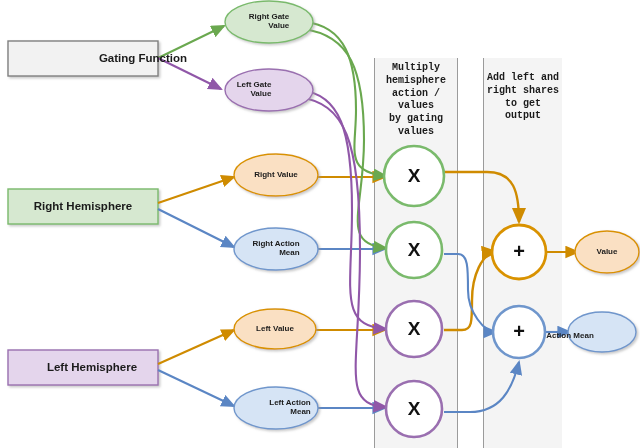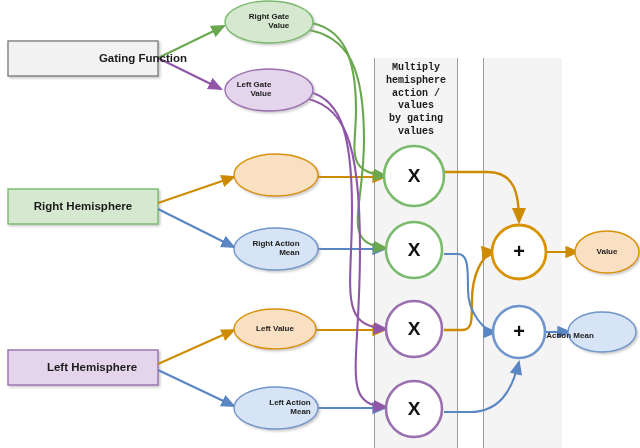--- a/index.html
+++ b/index.html
@@ -100,33 +100,37 @@
   </svg>
 
   <div class="nodetext boxlabel" style="left:24px;top:41px;width:150px;height:35px;margin-left:44px;">Gating Function</div>
   <div class="nodetext boxlabel" style="left:8px;top:189px;width:150px;height:35px;">Right Hemisphere</div>
   <div class="nodetext boxlabel" style="left:8px;top:350px;width:150px;height:35px;padding-left:9px;">Left Hemisphere</div>
 
   <div class="nodetext ellipselabel" style="left:225px;top:1px;width:88px;height:42px;white-space:pre-line;">Right Gate
 Value</div>
   <div class="nodetext ellipselabel" style="left:210px;top:69px;width:88px;height:42px;white-space:pre-line;">Left Gate
 Value</div>
+  <div class="nodetext ellipselabel" style="left:234px;top:154px;width:84px;height:42px;white-space:pre-line;">Right Value</div>
   <div class="nodetext ellipselabel" style="left:234px;top:228px;width:84px;height:42px;white-space:pre-line;">Right Action
 Mean</div>
   <div class="nodetext ellipselabel" style="left:234px;top:309px;width:82px;height:40px;white-space:pre-line;">Left Value</div>
   <div class="nodetext ellipselabel" style="left:248px;top:387px;width:84px;height:42px;white-space:pre-line;">Left Action
 Mean</div>
   <div class="nodetext ellipselabel" style="left:575px;top:231px;width:64px;height:42px;white-space:pre-line;">Value</div>
   <div class="nodetext ellipselabel" style="left:536px;top:312px;width:68px;height:48px;white-space:pre-line;">Action Mean</div>
 
   <div class="nodetext bandlabel" style="left:376px;top:62px;width:80px;height:76px;white-space:pre-line;align-items:flex-start;">Multiply
 hemisphere
 action / values
 by gating
 values</div>
+  <div class="nodetext bandlabel" style="left:485px;top:72px;width:76px;height:52px;white-space:pre-line;align-items:flex-start;">Add left and
+right shares
+to get output</div>
 
   <div class="nodetext opglyph" style="left:384px;top:146px;width:60px;height:60px;">X</div>
   <div class="nodetext opglyph" style="left:386px;top:222px;width:56px;height:56px;">X</div>
   <div class="nodetext opglyph" style="left:386px;top:301px;width:56px;height:56px;">X</div>
   <div class="nodetext opglyph" style="left:386px;top:381px;width:56px;height:56px;">X</div>
   <div class="nodetext opglyph plus" style="left:492px;top:225px;width:54px;height:54px;">+</div>
   <div class="nodetext opglyph plus" style="left:493px;top:306px;width:52px;height:52px;">+</div>
 
 </div>
 

